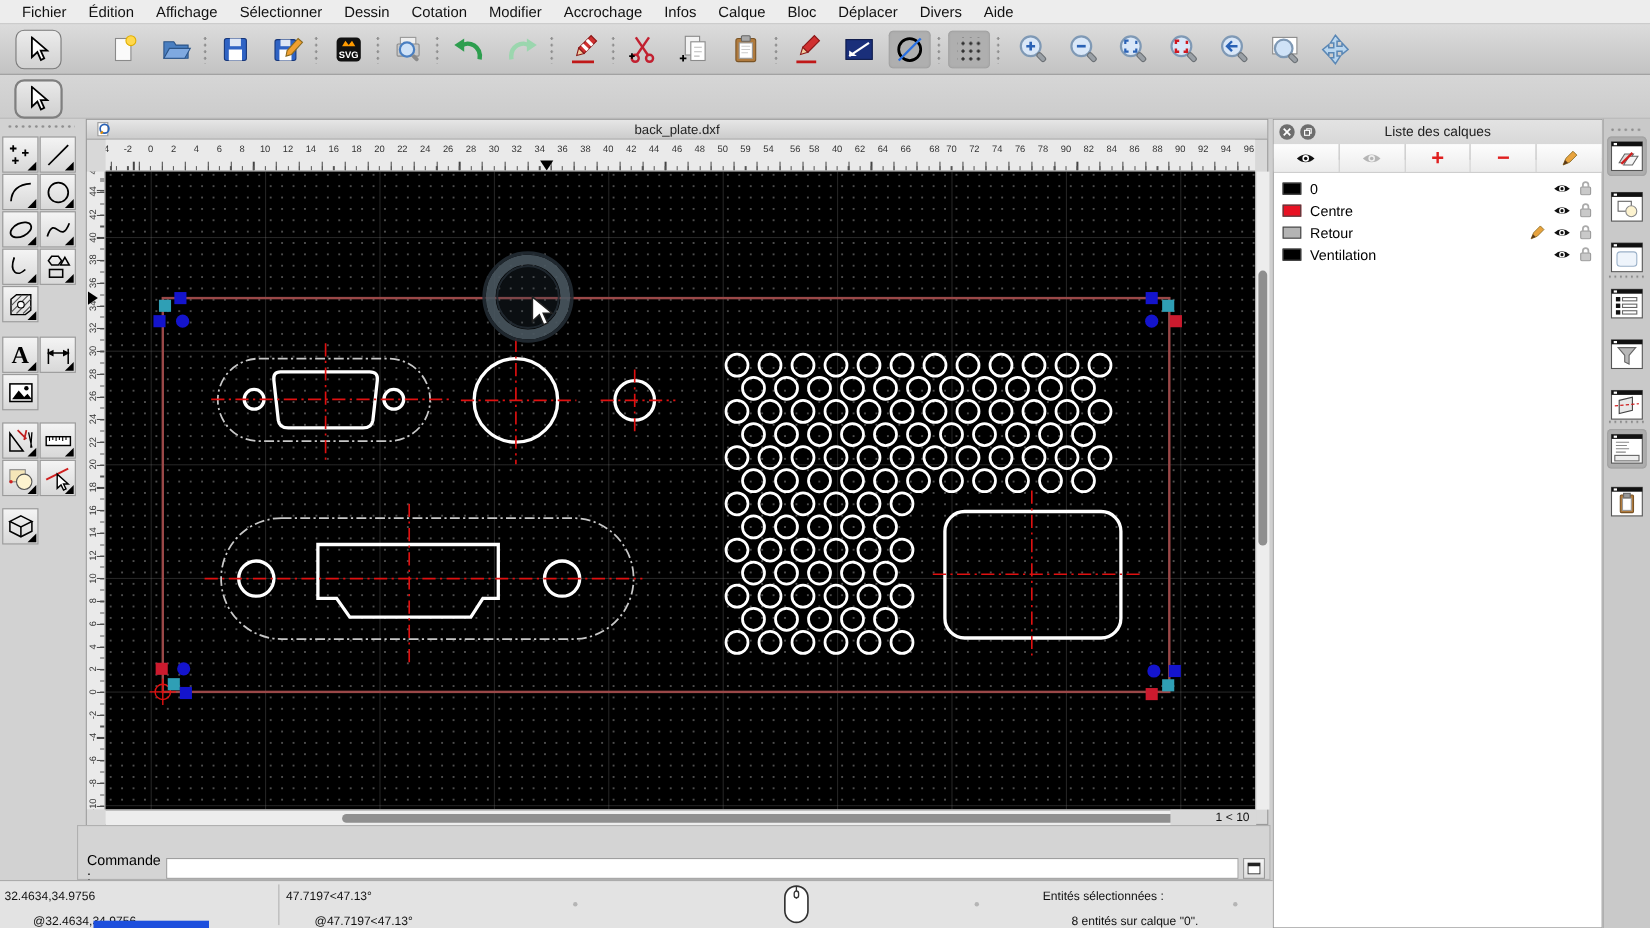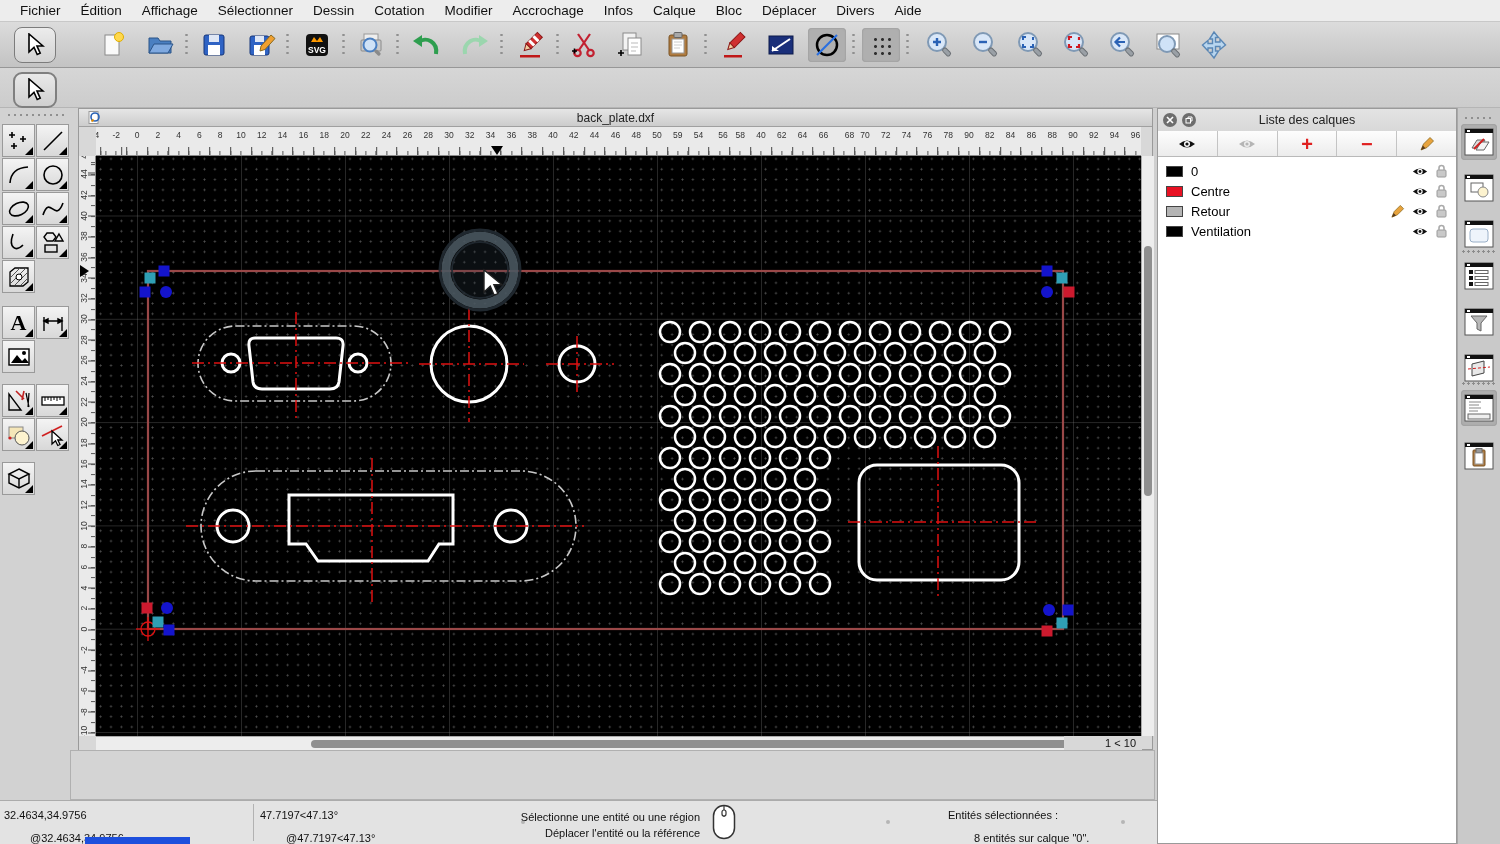--- a/index.html
+++ b/index.html
@@ -970,33 +970,39 @@
         <rect x="1" y="1" width="28" height="4" fill="#111"></rect>
         <rect x="3" y="2" width="3" height="2" fill="#fff"></rect>
         <rect x="9" y="8" width="12" height="16" rx="1" fill="#b07b3e" stroke="#7a5426"></rect>
         <rect x="12" y="6.5" width="6" height="4" fill="#999" stroke="#666"></rect>
         <rect x="11" y="11" width="8" height="11" fill="#fff" stroke="#999"></rect>
       </svg>
     </span>
   </div>
 
 <div id="commandwidget" class="abs">
+  <div id="cmd-row" class="abs">
+    <span id="cmd-label">Commande :</span>
+    <input id="cmd-input" type="text" value="" style="">
+    <span id="cmd-kbd-btn">
+        <svg width="12" height="11" viewBox="0 0 12 11">
+          <rect x="0.5" y="0.5" width="11" height="10" fill="#fff" stroke="#222"></rect>
+          <rect x="0.5" y="0.5" width="11" height="3" fill="#222"></rect>
+        </svg>
+      </span>
+  </div>
 </div>
 
 <div id="statusbar" class="abs">
   <span class="sb-line1" style="left:4px">32.4634,34.9756</span>
   <span class="sb-line2" style="left:4px">@32.4634,34.9756</span>
   <div class="sb-divider" style="left:253px"></div>
   <span class="sb-line1" style="left:260px">47.7197&lt;47.13°</span>
   <span class="sb-line2" style="left:260px">@47.7197&lt;47.13°</span>
   <div class="sb-grip" style="left:521px"></div>
-  <div id="sb-hints">
-    <div>Sélectionne une entité ou une région</div>
-    <div>Déplacer l'entité ou la référence</div>
-  </div>
   <span class="abs" style="left:712px;top:3px">
       <svg width="24" height="36" viewBox="0 0 24 36">
         <rect x="1.5" y="1.5" width="21" height="33" rx="10.5" fill="#fff" stroke="#333" stroke-width="1.5"></rect>
         <line x1="12" y1="1.5" x2="12" y2="13" stroke="#333" stroke-width="1.2"></line>
         <rect x="10" y="6" width="4" height="6" rx="2" fill="#fff" stroke="#333" stroke-width="1.2"></rect>
       </svg>
     </span>
   <div class="sb-grip" style="left:886px"></div>
   <span class="sb-line1" style="left:948px">Entités sélectionnées :</span>
   <span class="sb-line2" style="left:948px">8 entités sur calque "0".</span>

